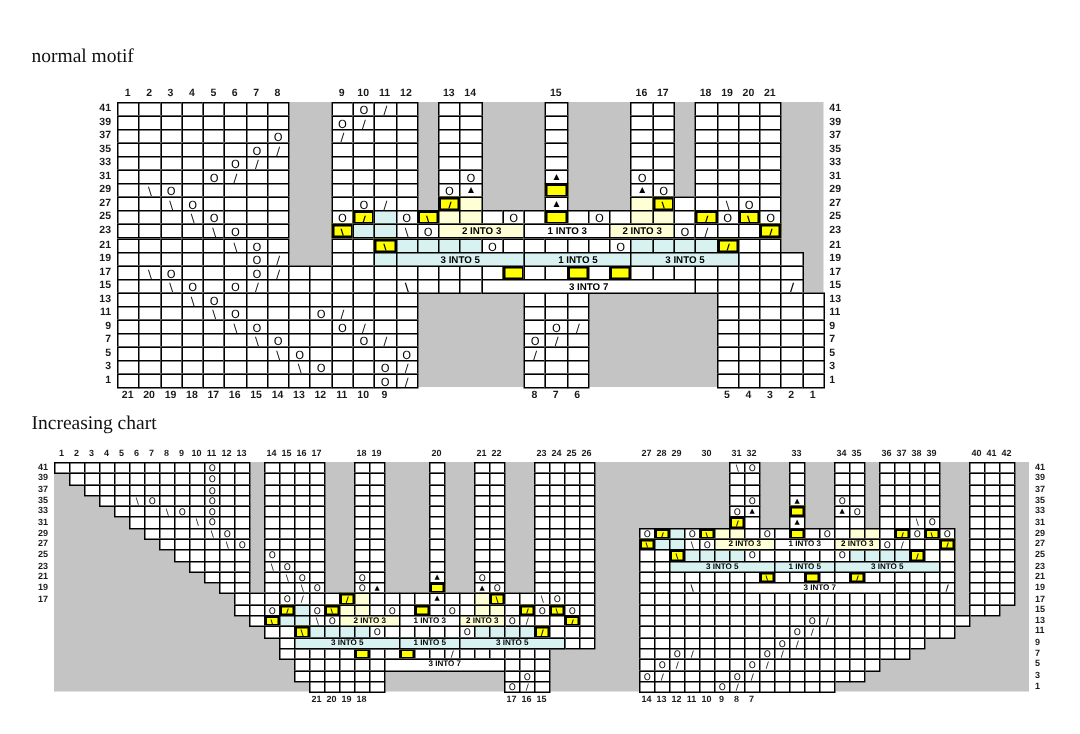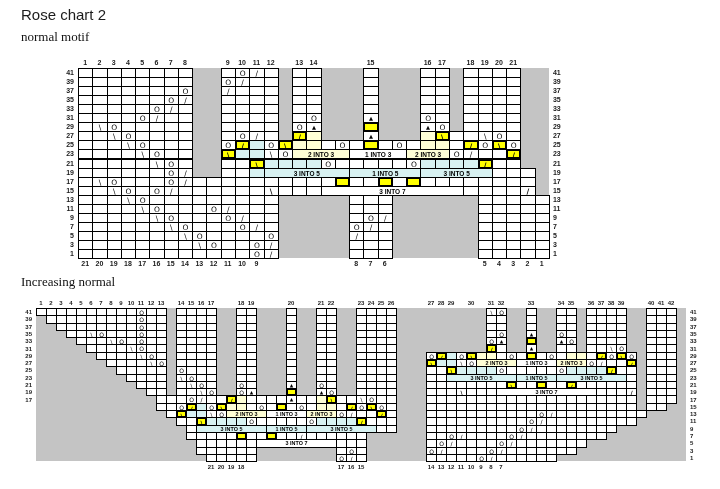--- a/index.html
+++ b/index.html
@@ -23,23 +23,22 @@
   .rlbl.left{text-align:right;}
   .watermark{position:absolute;right:5px;top:448px;font-family:"DejaVu Serif",serif;
        font-style:italic;font-weight:bold;font-size:30px;color:#cb3038;letter-spacing:1px;
        text-shadow:-2px -2px 0 #fff,2px -2px 0 #fff,-2px 2px 0 #fff,2px 2px 0 #fff,
                    0 -2px 0 #fff,0 2px 0 #fff,-2px 0 0 #fff,2px 0 0 #fff,2px 3px 2px #bbb;}
 </style>
 </head>
 <body>
 
 <div id="canvas">
-  <div class="page-title">Rose chart 2</div>
   <div class="motif-label" style="left:21px;top:29px;">normal motif</div>
-  <div class="motif-label" style="left:21px;top:274px;">Increasing normal</div>
+  <div class="motif-label" style="left:21px;top:274px;">Increasing chart</div>
   <div id="chart0">
       <div class="grayrect" style="left: 78px; top: 68px; width: 470.91px; height: 190.05px;"></div>
       <div class="cell" style="left: 78px; top: 68px; width: 15.27px; height: 10.05px; line-height: 9.05px; font-size: 7.5px; background: rgb(255, 255, 255);"></div>
       <div class="cell" style="left: 92.27px; top: 68px; width: 15.27px; height: 10.05px; line-height: 9.05px; font-size: 7.5px; background: rgb(255, 255, 255);"></div>
       <div class="cell" style="left: 106.54px; top: 68px; width: 15.27px; height: 10.05px; line-height: 9.05px; font-size: 7.5px; background: rgb(255, 255, 255);"></div>
       <div class="cell" style="left: 120.81px; top: 68px; width: 15.27px; height: 10.05px; line-height: 9.05px; font-size: 7.5px; background: rgb(255, 255, 255);"></div>
       <div class="cell" style="left: 135.08px; top: 68px; width: 15.27px; height: 10.05px; line-height: 9.05px; font-size: 7.5px; background: rgb(255, 255, 255);"></div>
       <div class="cell" style="left: 149.35px; top: 68px; width: 15.27px; height: 10.05px; line-height: 9.05px; font-size: 7.5px; background: rgb(255, 255, 255);"></div>
       <div class="cell" style="left: 163.62px; top: 68px; width: 15.27px; height: 10.05px; line-height: 9.05px; font-size: 7.5px; background: rgb(255, 255, 255);"></div>
       <div class="cell" style="left: 177.89px; top: 68px; width: 15.27px; height: 10.05px; line-height: 9.05px; font-size: 7.5px; background: rgb(255, 255, 255);"></div>

